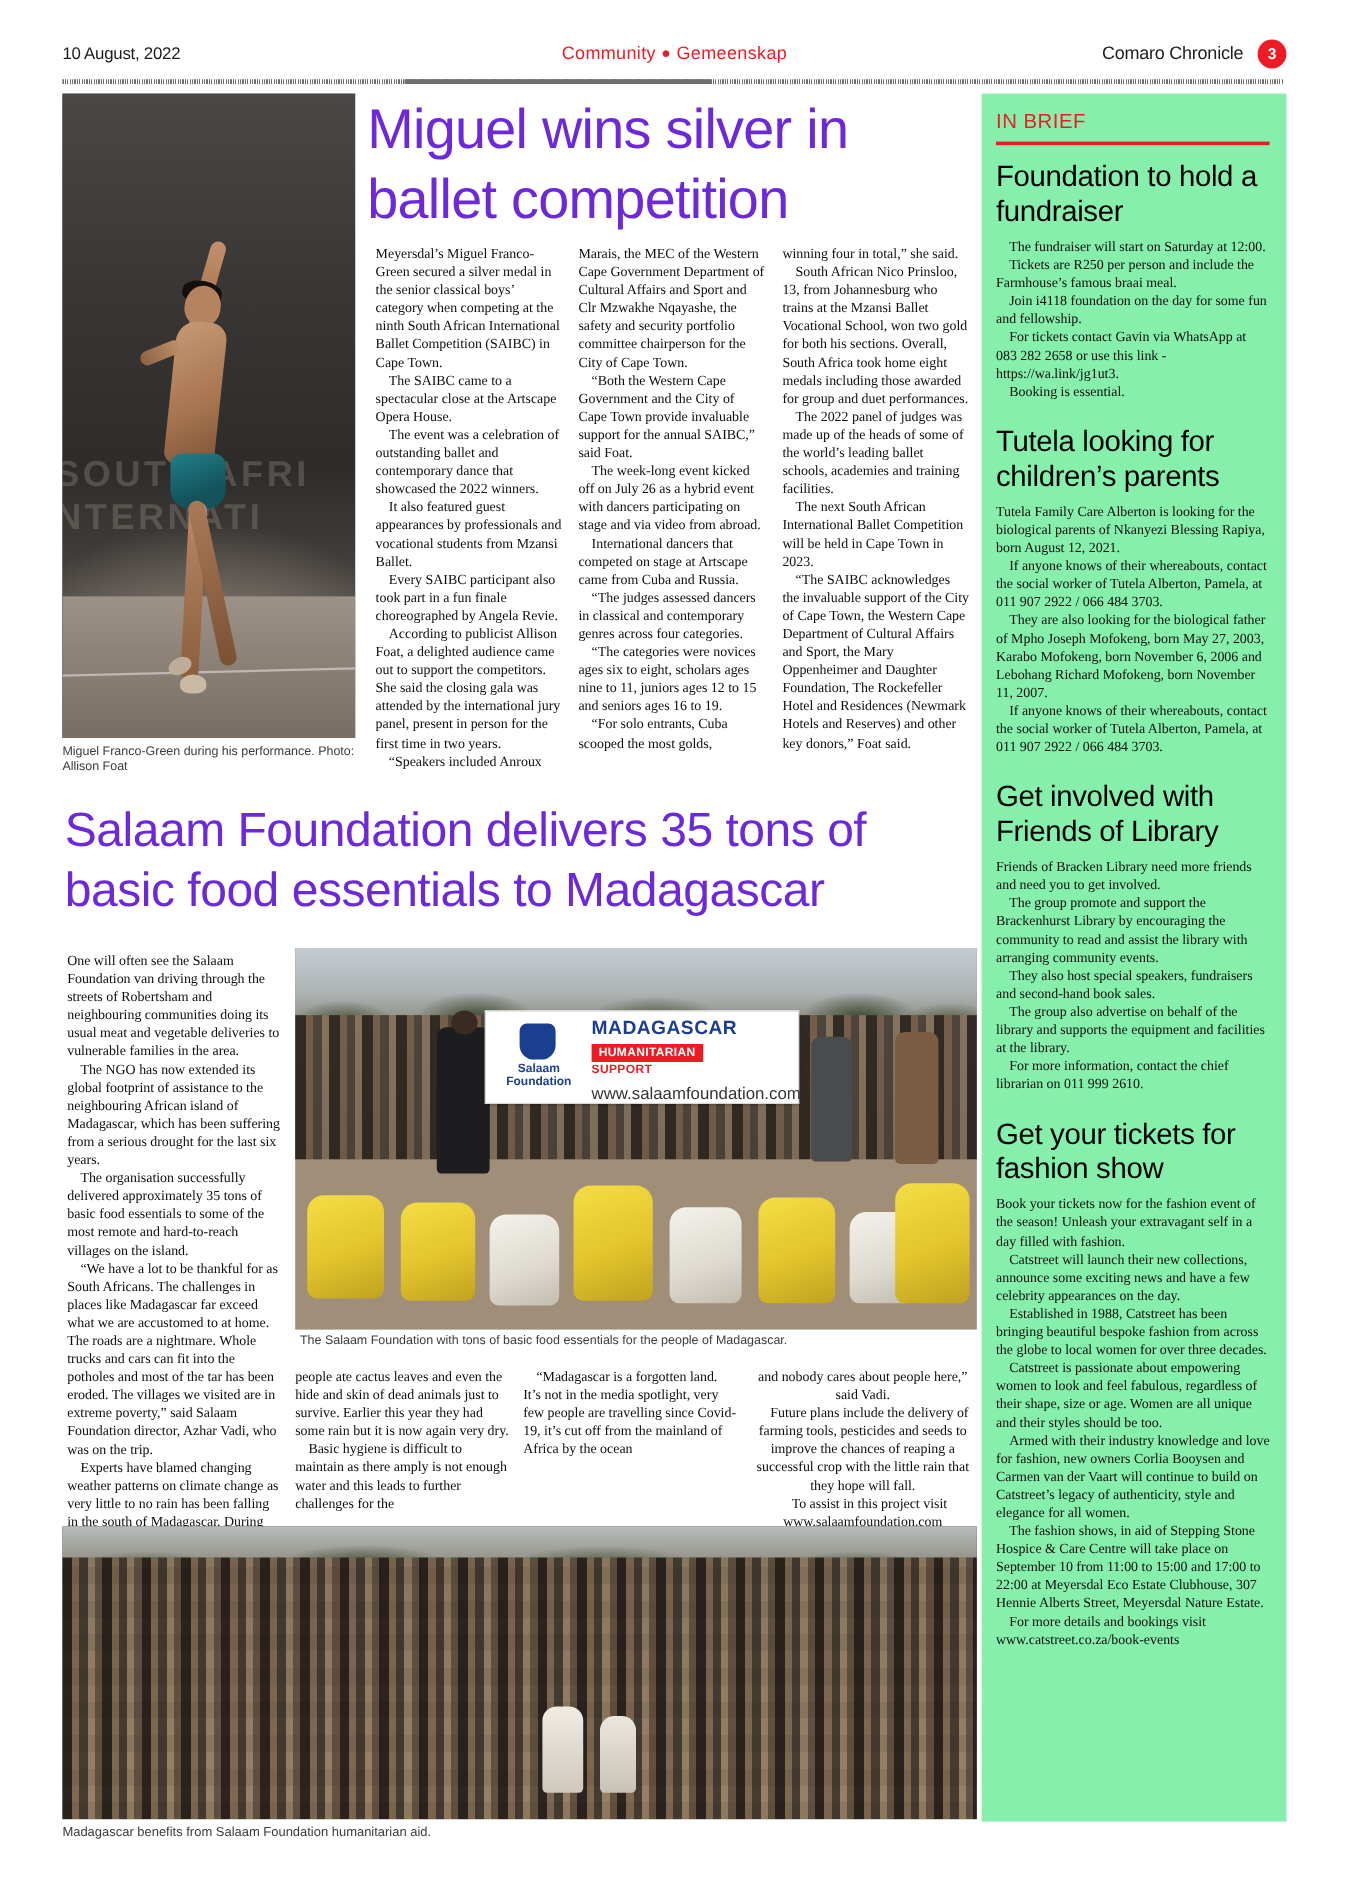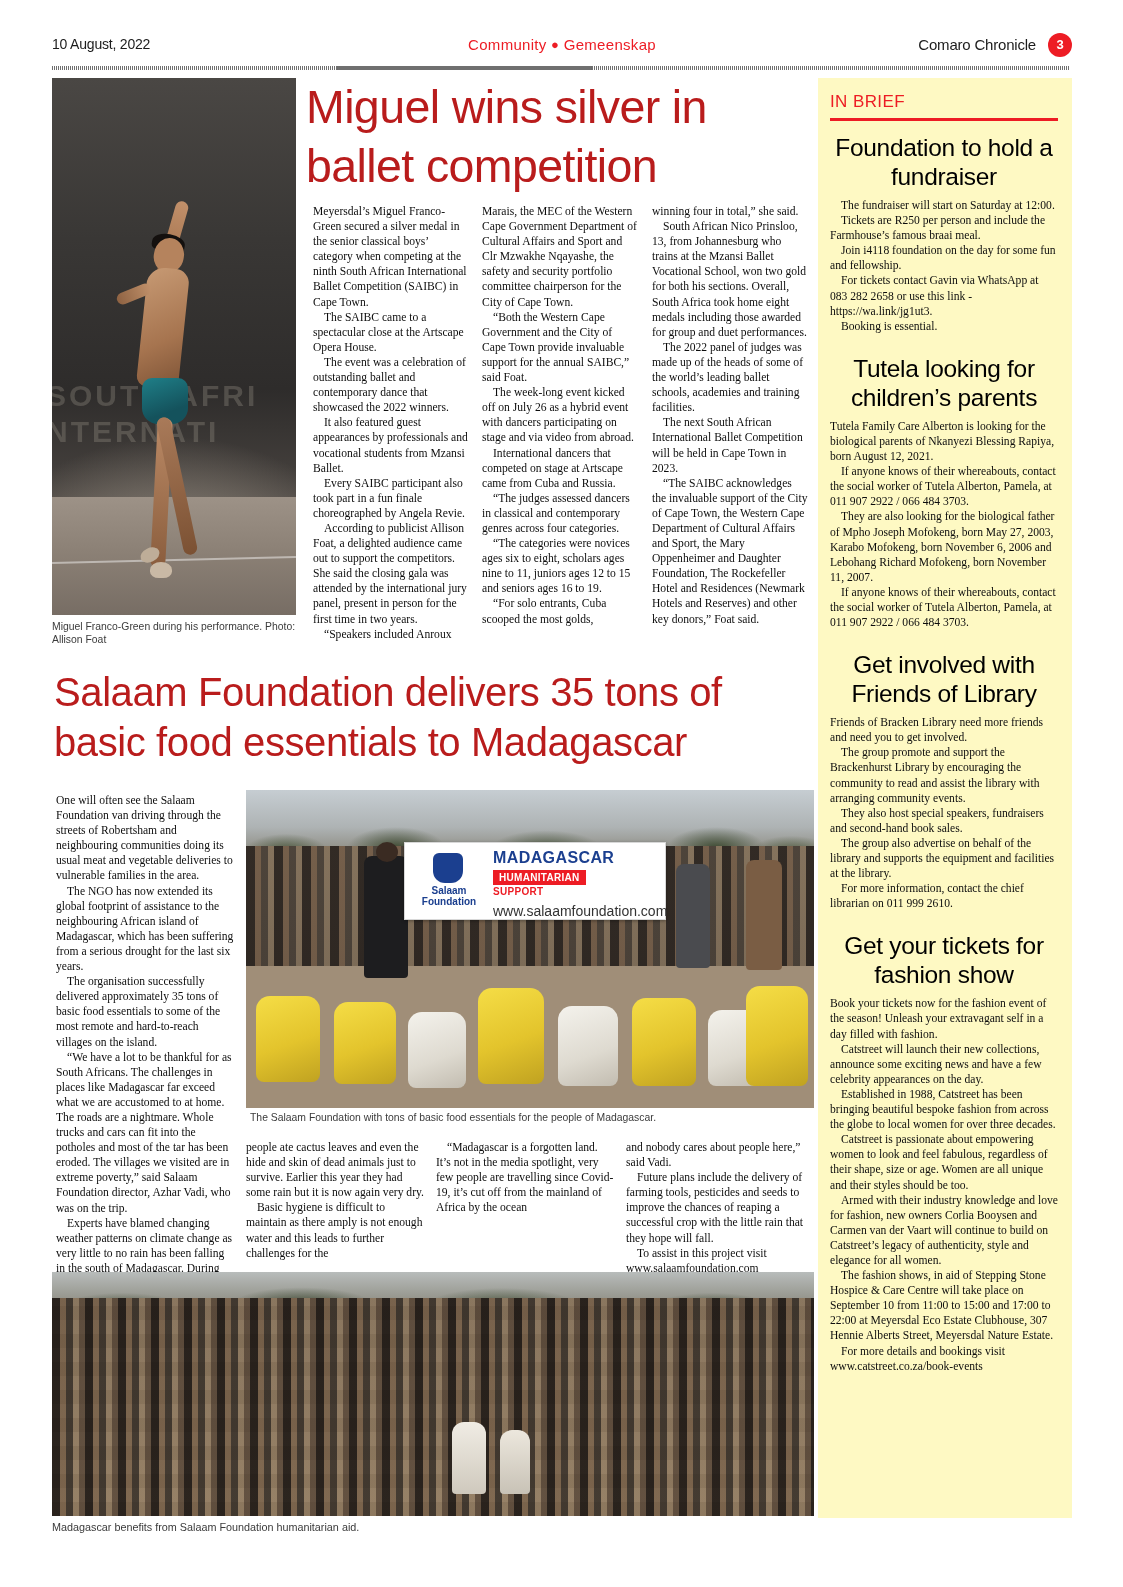--- a/index.html
+++ b/index.html
@@ -96,21 +96,21 @@
     line-height: 15.1px;
     color: #0d0d0d;
     text-align: left;
   }
   .body-col p { margin: 0; text-indent: 11px; }
   .body-col p.first { text-indent: 0; }
 
   .headline {
     font-family: "Liberation Sans", sans-serif;
     font-weight: normal;
-    color: #b91c1c;
+    color: #6d28d9;
     margin: 0;
   }
 
   
   .ballet-photo {
     position: absolute;
     left: 52px;
     top: 78px;
     width: 244px;
     height: 537px;
@@ -390,21 +390,21 @@
     left: 250px;
     top: 1112px;
     width: 560px;
     font-family: "Liberation Sans", sans-serif;
     font-size: 10.4px;
     color: #3b3b3b;
   }
 
   .salaam-col-2 { position: absolute; left: 246px; top: 1140px; width: 179px; }
   .salaam-col-3 { position: absolute; left: 436px; top: 1140px; width: 179px; }
-  .salaam-col-4 { position: absolute; left: 626px; top: 1140px; width: 186px; }
+  .salaam-col-4 { position: absolute; left: 626px; top: 1140px; width: 186px; text-align: center; }
 
   
   .mada-photo {
     position: absolute;
     left: 52px;
     top: 1272px;
     width: 762px;
     height: 244px;
     overflow: hidden;
     background: #6e5f4d;
@@ -457,21 +457,21 @@
     color: #3b3b3b;
   }
 
   
   .sidebar {
     position: absolute;
     left: 818px;
     top: 78px;
     width: 254px;
     height: 1440px;
-    background: #fef9c3;
+    background: #86efac;
   }
   .sb-inner { position: absolute; left: 12px; top: 14px; width: 228px; }
   .sb-brief {
     font-family: "Liberation Sans", sans-serif;
     font-size: 17px;
     color: #ed1c24;
     letter-spacing: 0.4px;
     margin: 0 0 6px 0;
   }
   .sb-brief-rule {
@@ -480,21 +480,20 @@
     margin-bottom: 12px;
   }
   .sb-head {
     font-family: "Liberation Sans", sans-serif;
     font-size: 24.5px;
     line-height: 29px;
     font-weight: normal;
     color: #000000;
     margin: 0 0 7px 0;
     letter-spacing: -0.3px;
-    text-align: center;
   }
   .sb-body {
     font-family: "Liberation Serif", serif;
     font-size: 11.6px;
     line-height: 15.1px;
     color: #0d0d0d;
     margin-bottom: 20px;
   }
   .sb-body p { margin: 0; text-indent: 11px; }
   .sb-body p.first { text-indent: 0; }

